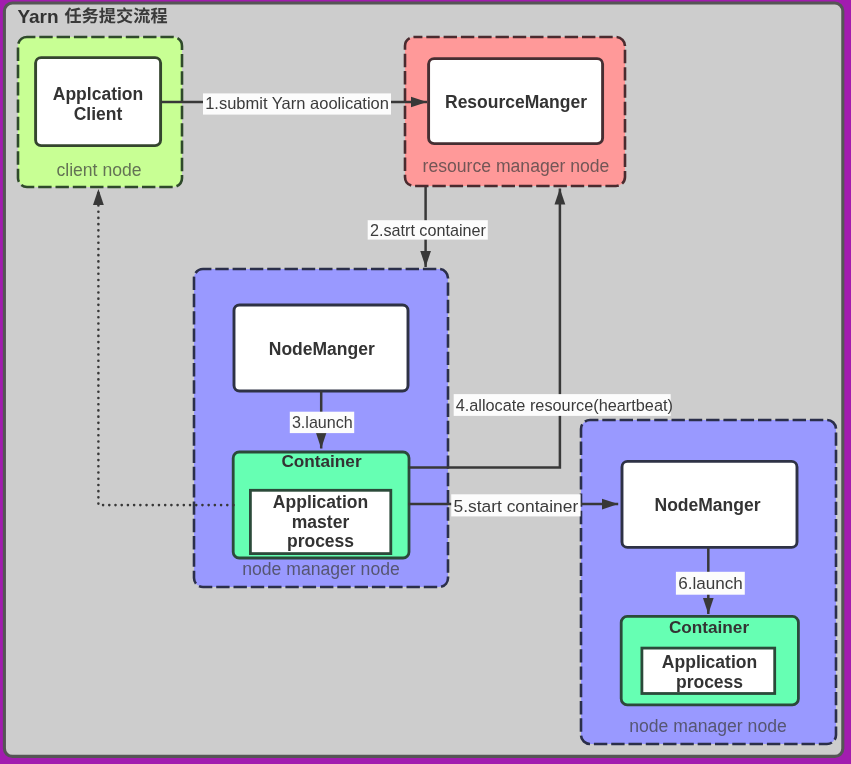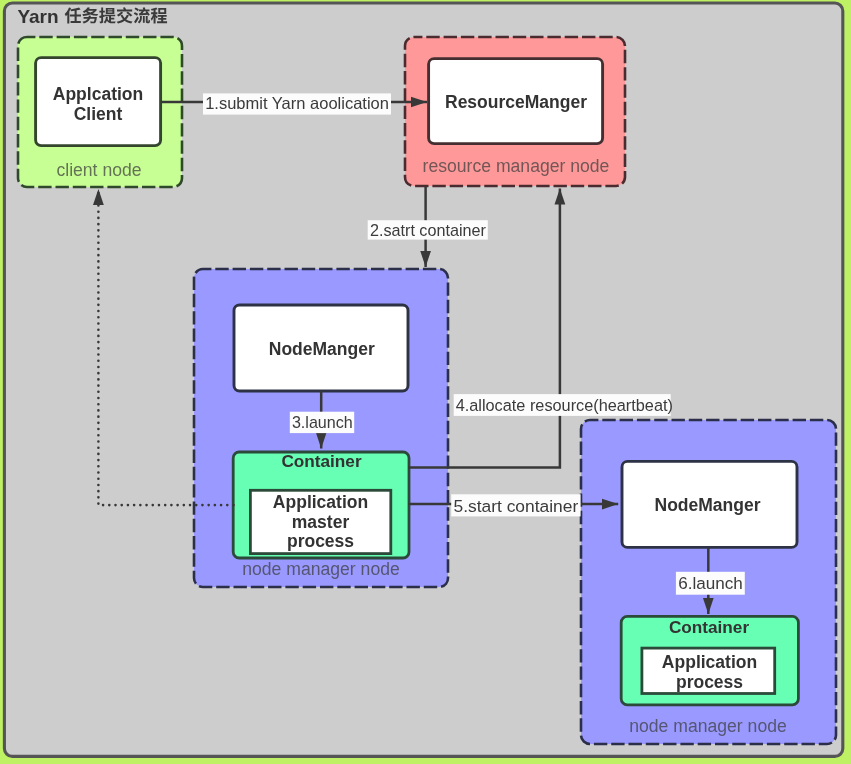--- a/index.html
+++ b/index.html
@@ -1,18 +1,18 @@
 <!DOCTYPE html>
 <html><head>
 <meta charset="utf-8">
 <style>
   html,body{margin:0;padding:0;background:#e9e9e9;}
   body{width:851px;height:764px;overflow:hidden;
        font-family:"Liberation Sans","DejaVu Sans",sans-serif;}
-  #stage{position:relative;width:851px;height:764px;background:#bef264;}
+  #stage{position:relative;width:851px;height:764px;background:#a21caf;}
   svg{position:absolute;left:0;top:0;display:block;}
   text{dominant-baseline:auto;-webkit-font-smoothing:antialiased;}
   svg,#stage{-webkit-font-smoothing:antialiased;}
   .t-title{font-family:"Liberation Sans","DejaVu Sans",sans-serif;font-size:19px;font-weight:bold;fill:#333;}
   .t-box{font-family:"Liberation Sans",sans-serif;font-size:17.5px;font-weight:bold;fill:#333;text-anchor:middle;}
   .t-zone{font-family:"Liberation Sans",sans-serif;font-size:17.6px;font-weight:normal;fill:#3c3c3c;fill-opacity:0.72;text-anchor:middle;}
   .t-edge{font-family:"Liberation Sans",sans-serif;font-size:16.5px;font-weight:normal;fill:#3b3b3b;}
 </style>
 </head>
 <body>

